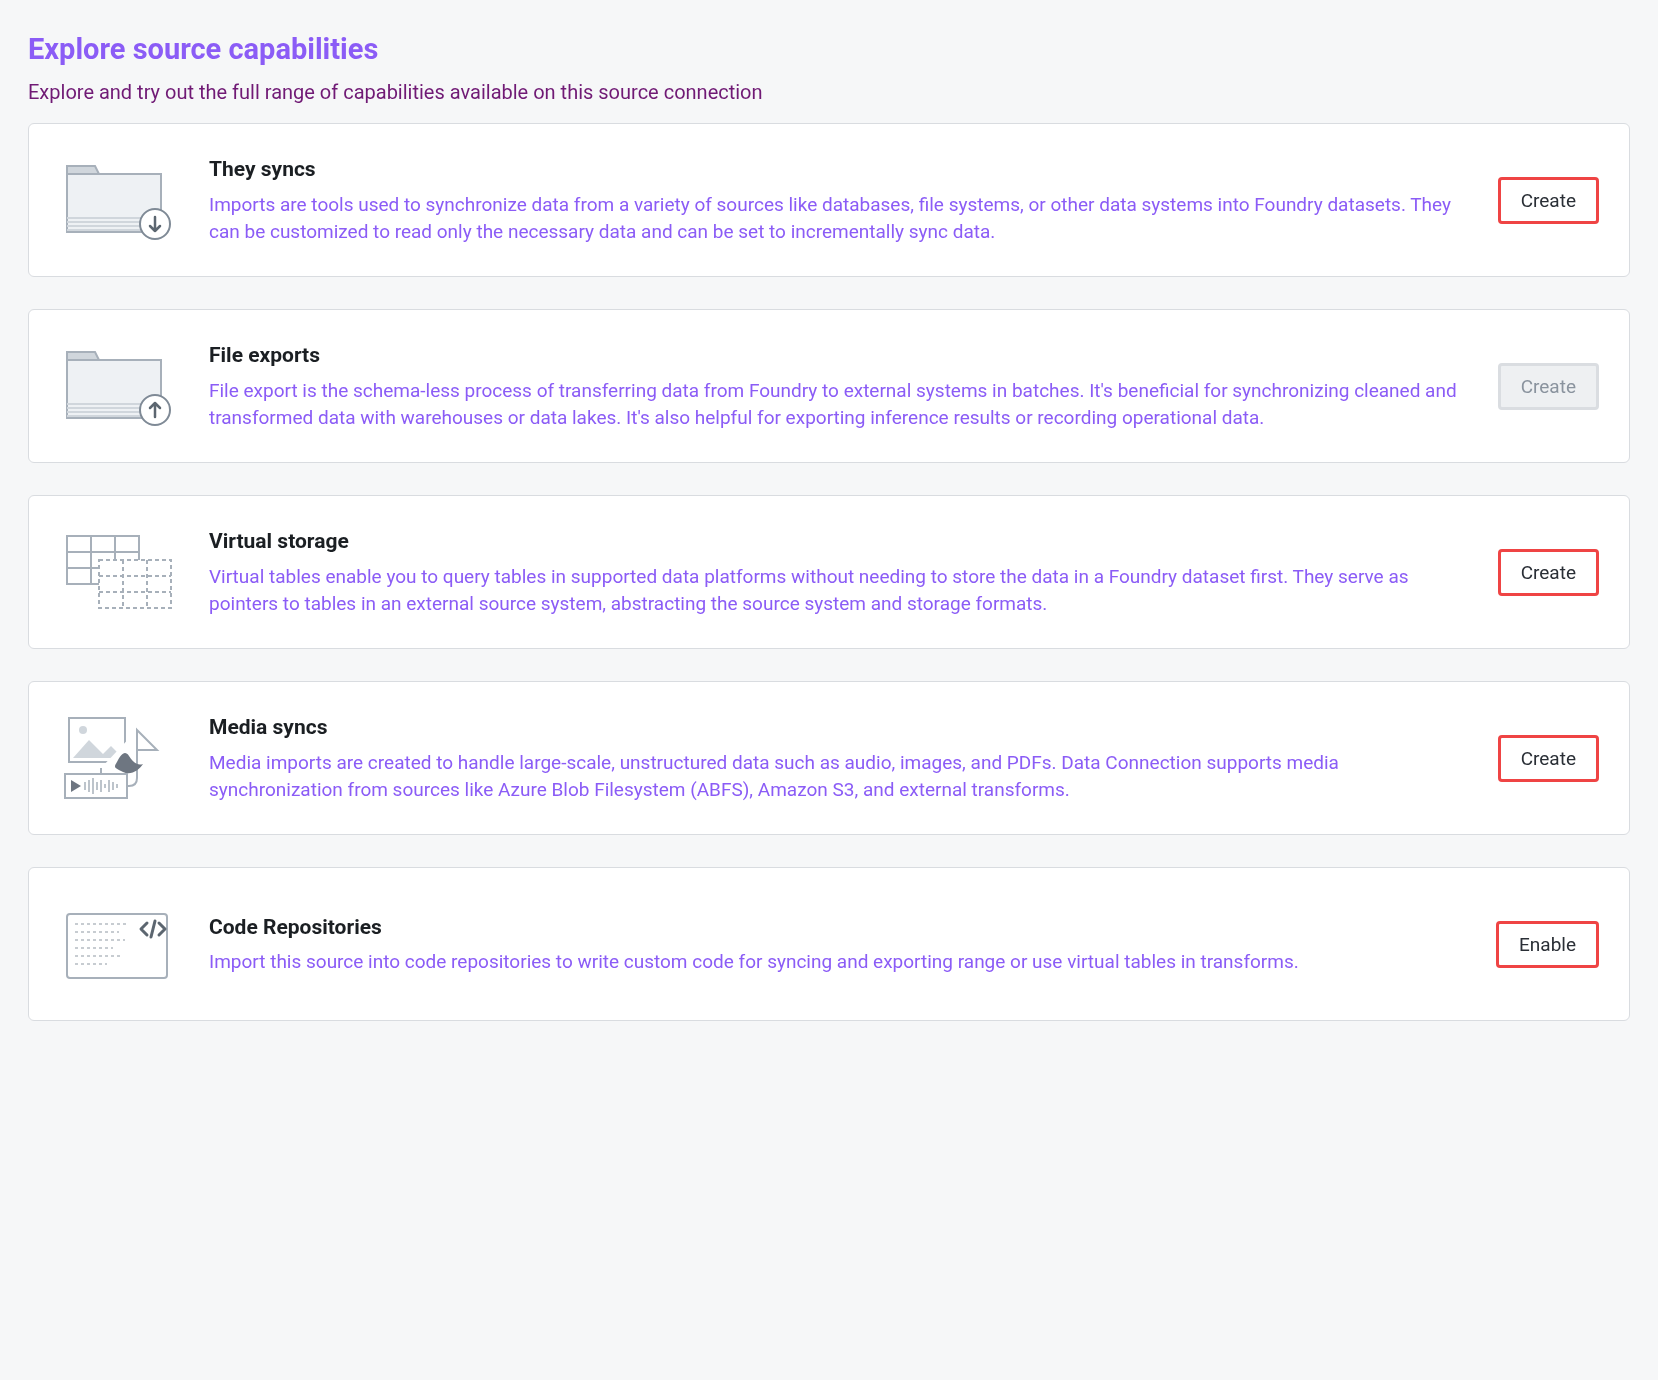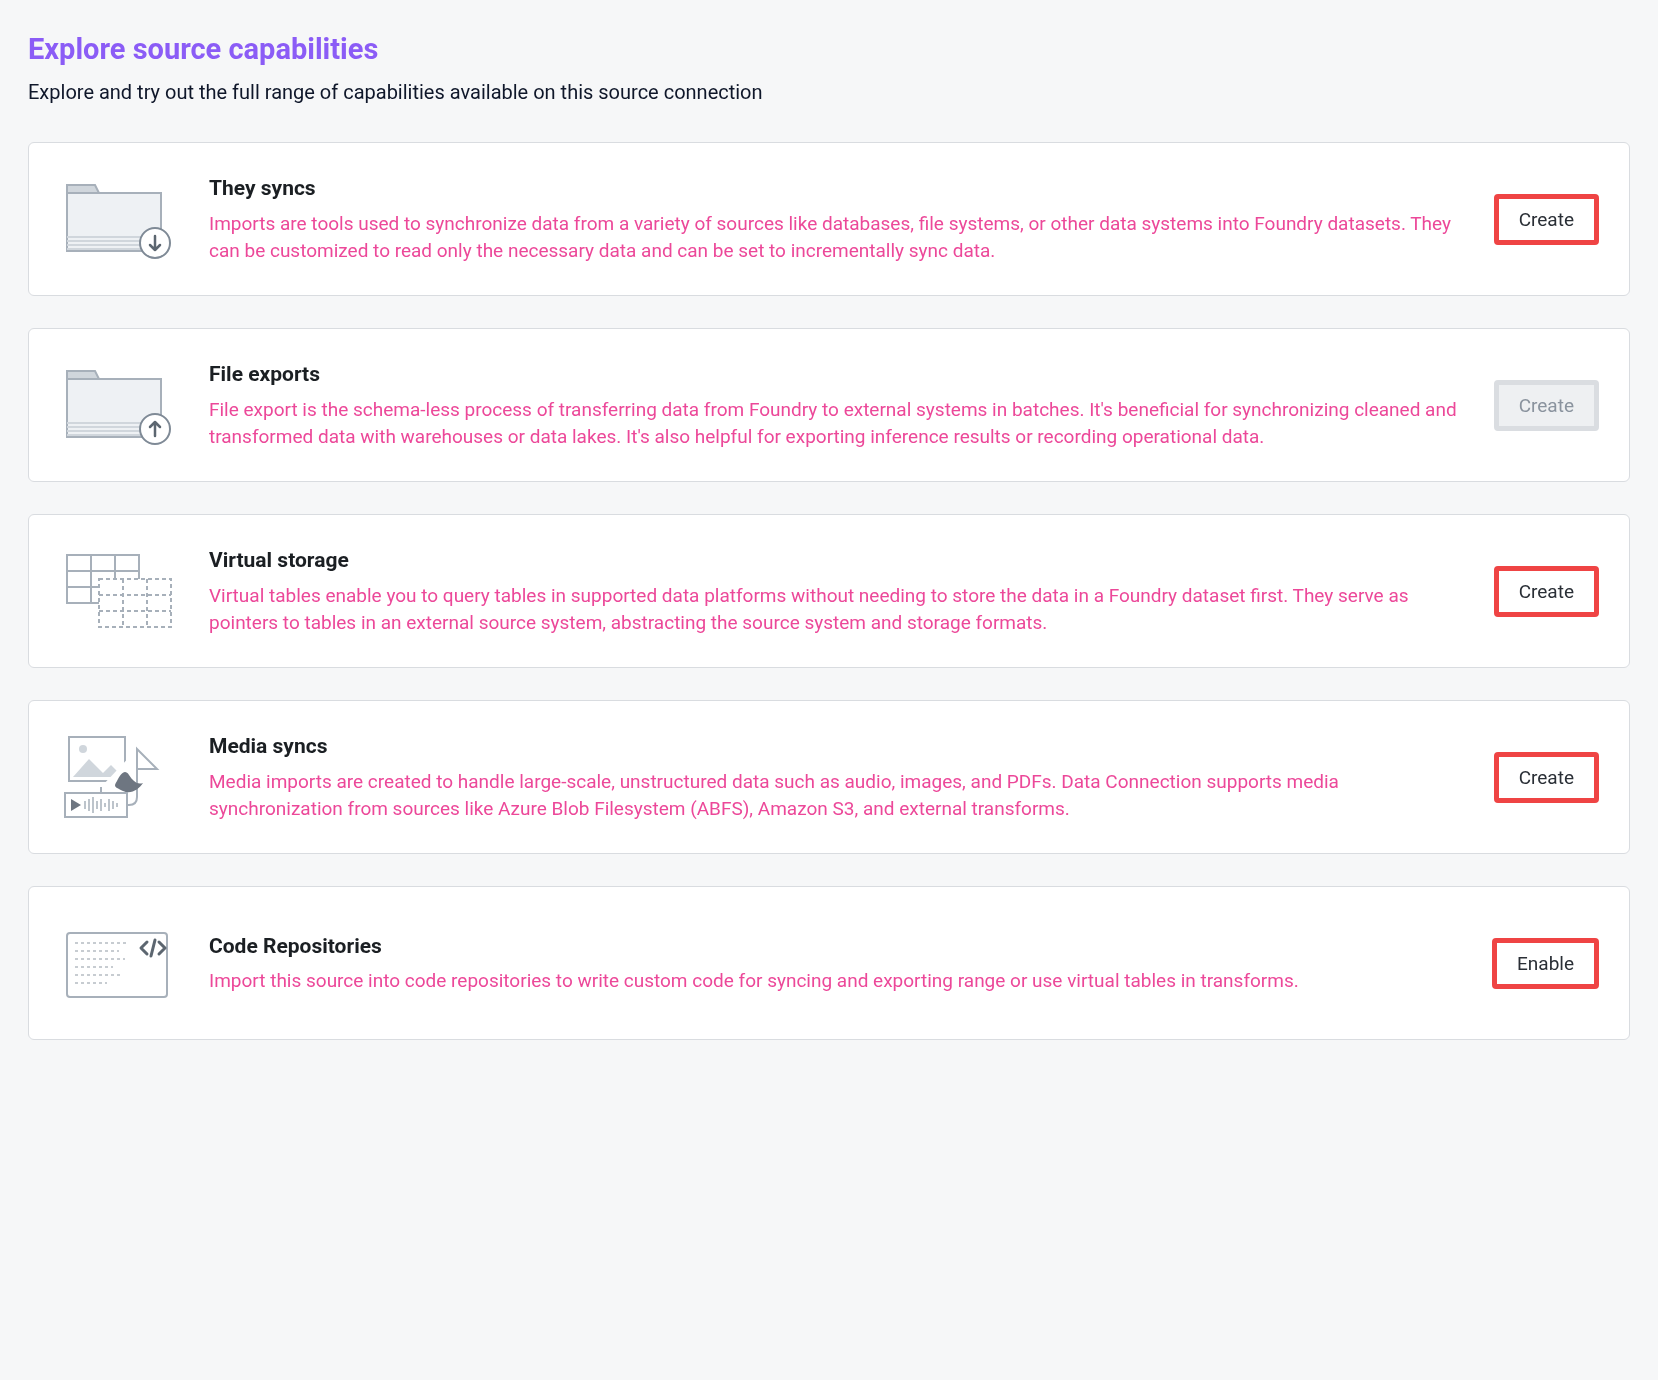--- a/index.html
+++ b/index.html
@@ -12,22 +12,22 @@
     line-height: 1.45;
   }
   .page-title {
     font-size: 29px;
     font-weight: 700;
     color: #8b5cf6;
     margin-bottom: 8px;
   }
   .page-subtitle {
     font-size: 20px;
-    color: #0f172a;
-    margin-bottom: 35px;
+    color: #701a75;
+    margin-bottom: 16px;
   }
   .card {
     background: #fff;
     border: 1px solid #d9dce0;
     border-radius: 6px;
     padding: 28px 30px;
     margin-bottom: 32px;
     display: flex;
     align-items: center;
     gap: 30px;
@@ -45,30 +45,30 @@
     min-width: 0;
   }
   .card-title {
     font-size: 21px;
     font-weight: 700;
     color: #1b1f23;
     margin-bottom: 6px;
   }
   .card-desc {
     font-size: 19px;
-    color: #ec4899;
+    color: #8b5cf6;
   }
   .card-action {
     flex: 0 0 auto;
   }
   .btn {
     font-family: inherit;
     font-size: 19px;
     padding: 9px 20px;
-    border: 5px solid #ef4444;
+    border: 3px solid #ef4444;
     background: #fff;
     border-radius: 4px;
     color: #2a2f36;
     cursor: pointer;
   }
   .btn.disabled {
     background: #eef0f2;
     color: #8a939e;
     border-color: #dadde1;
     cursor: default;

